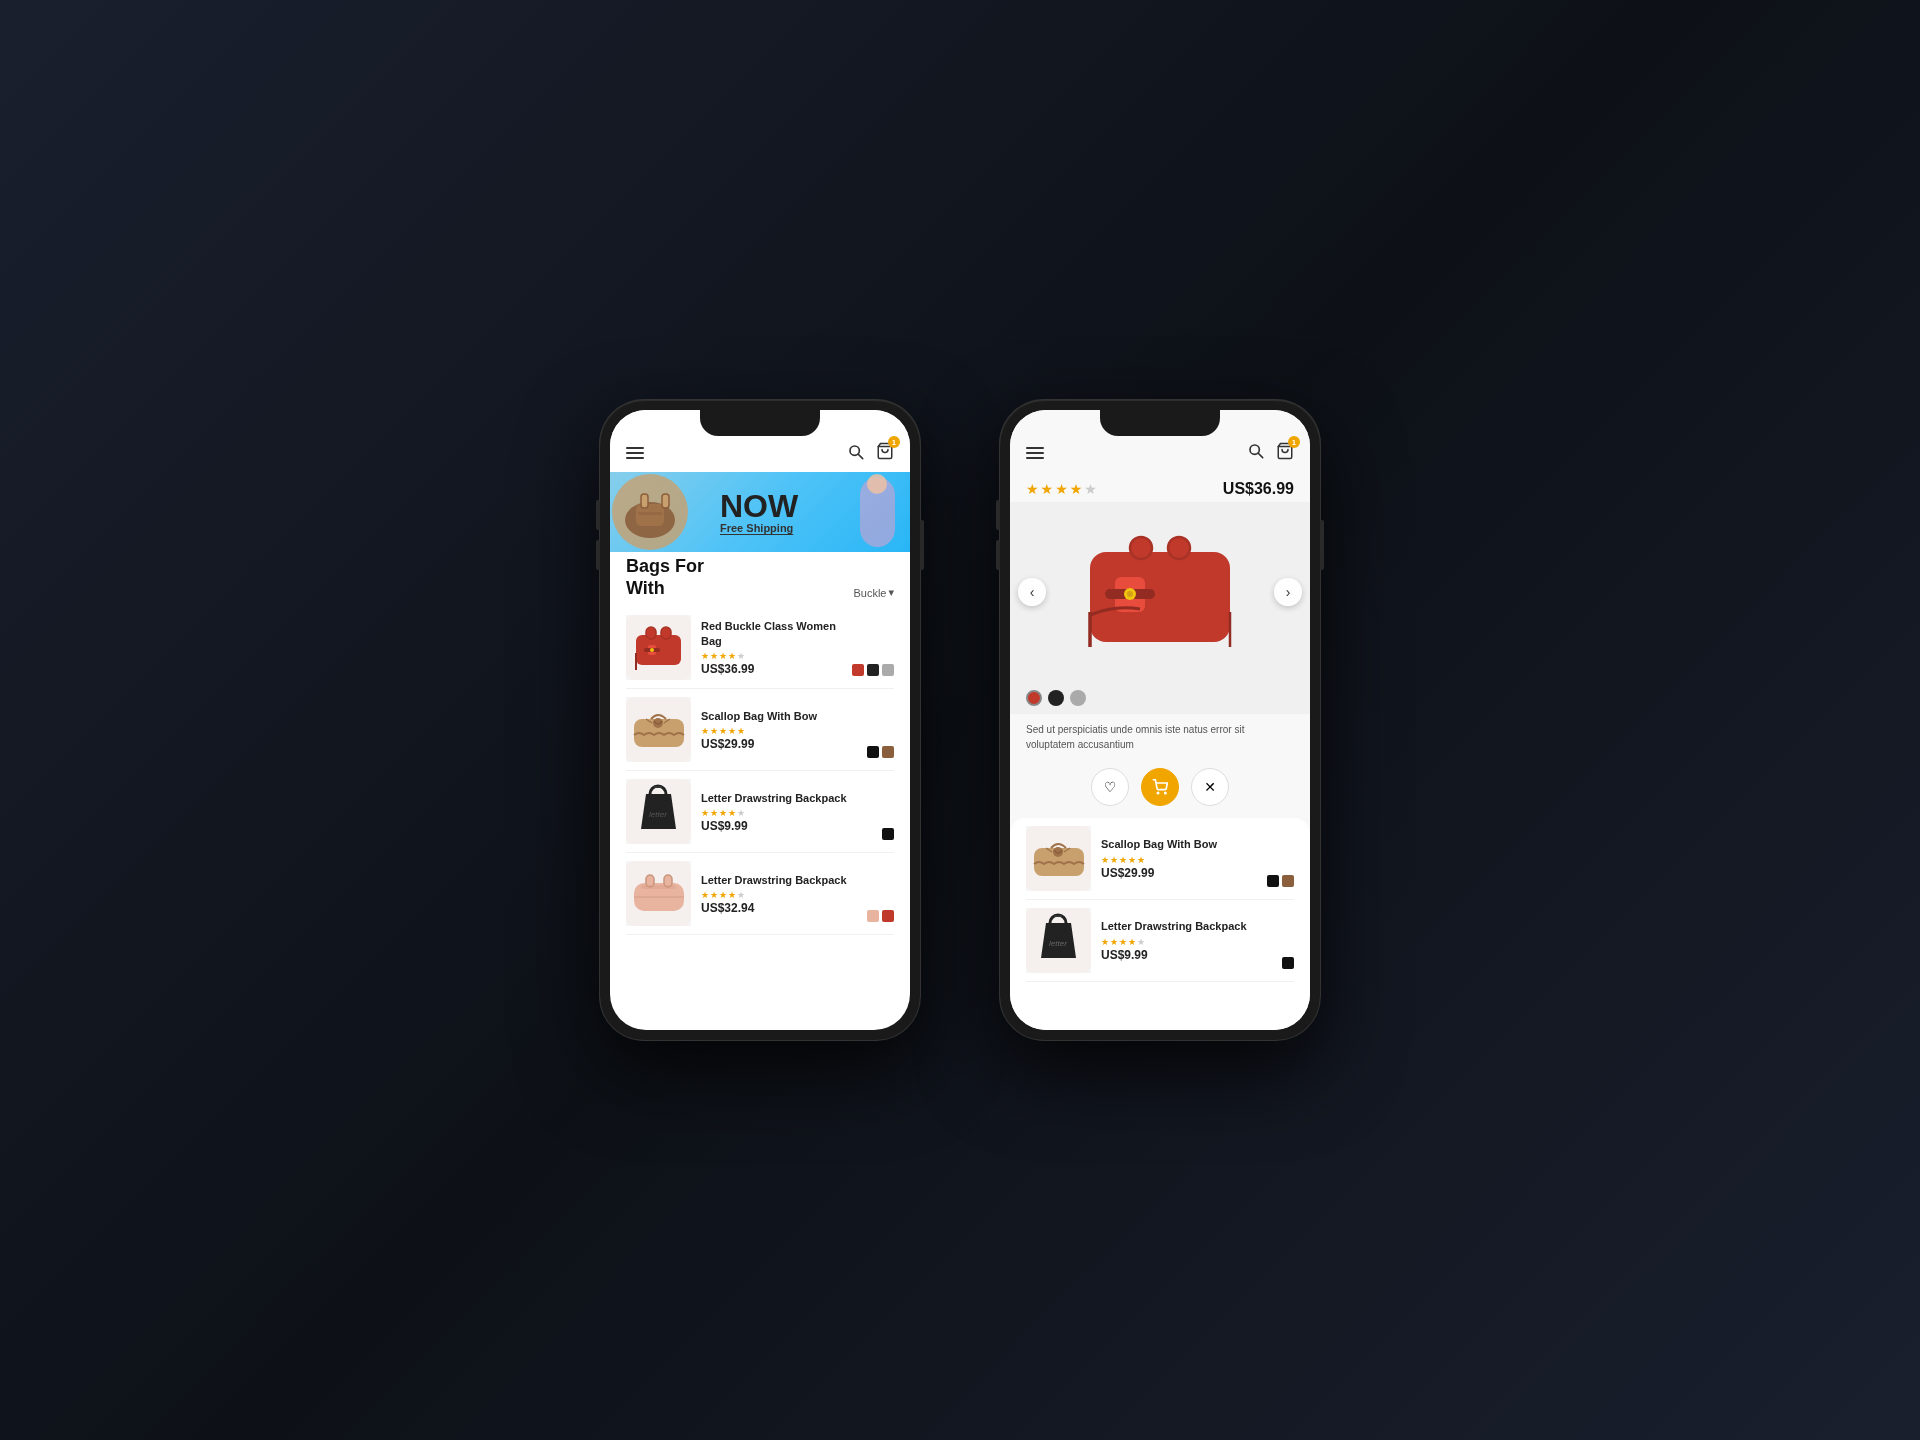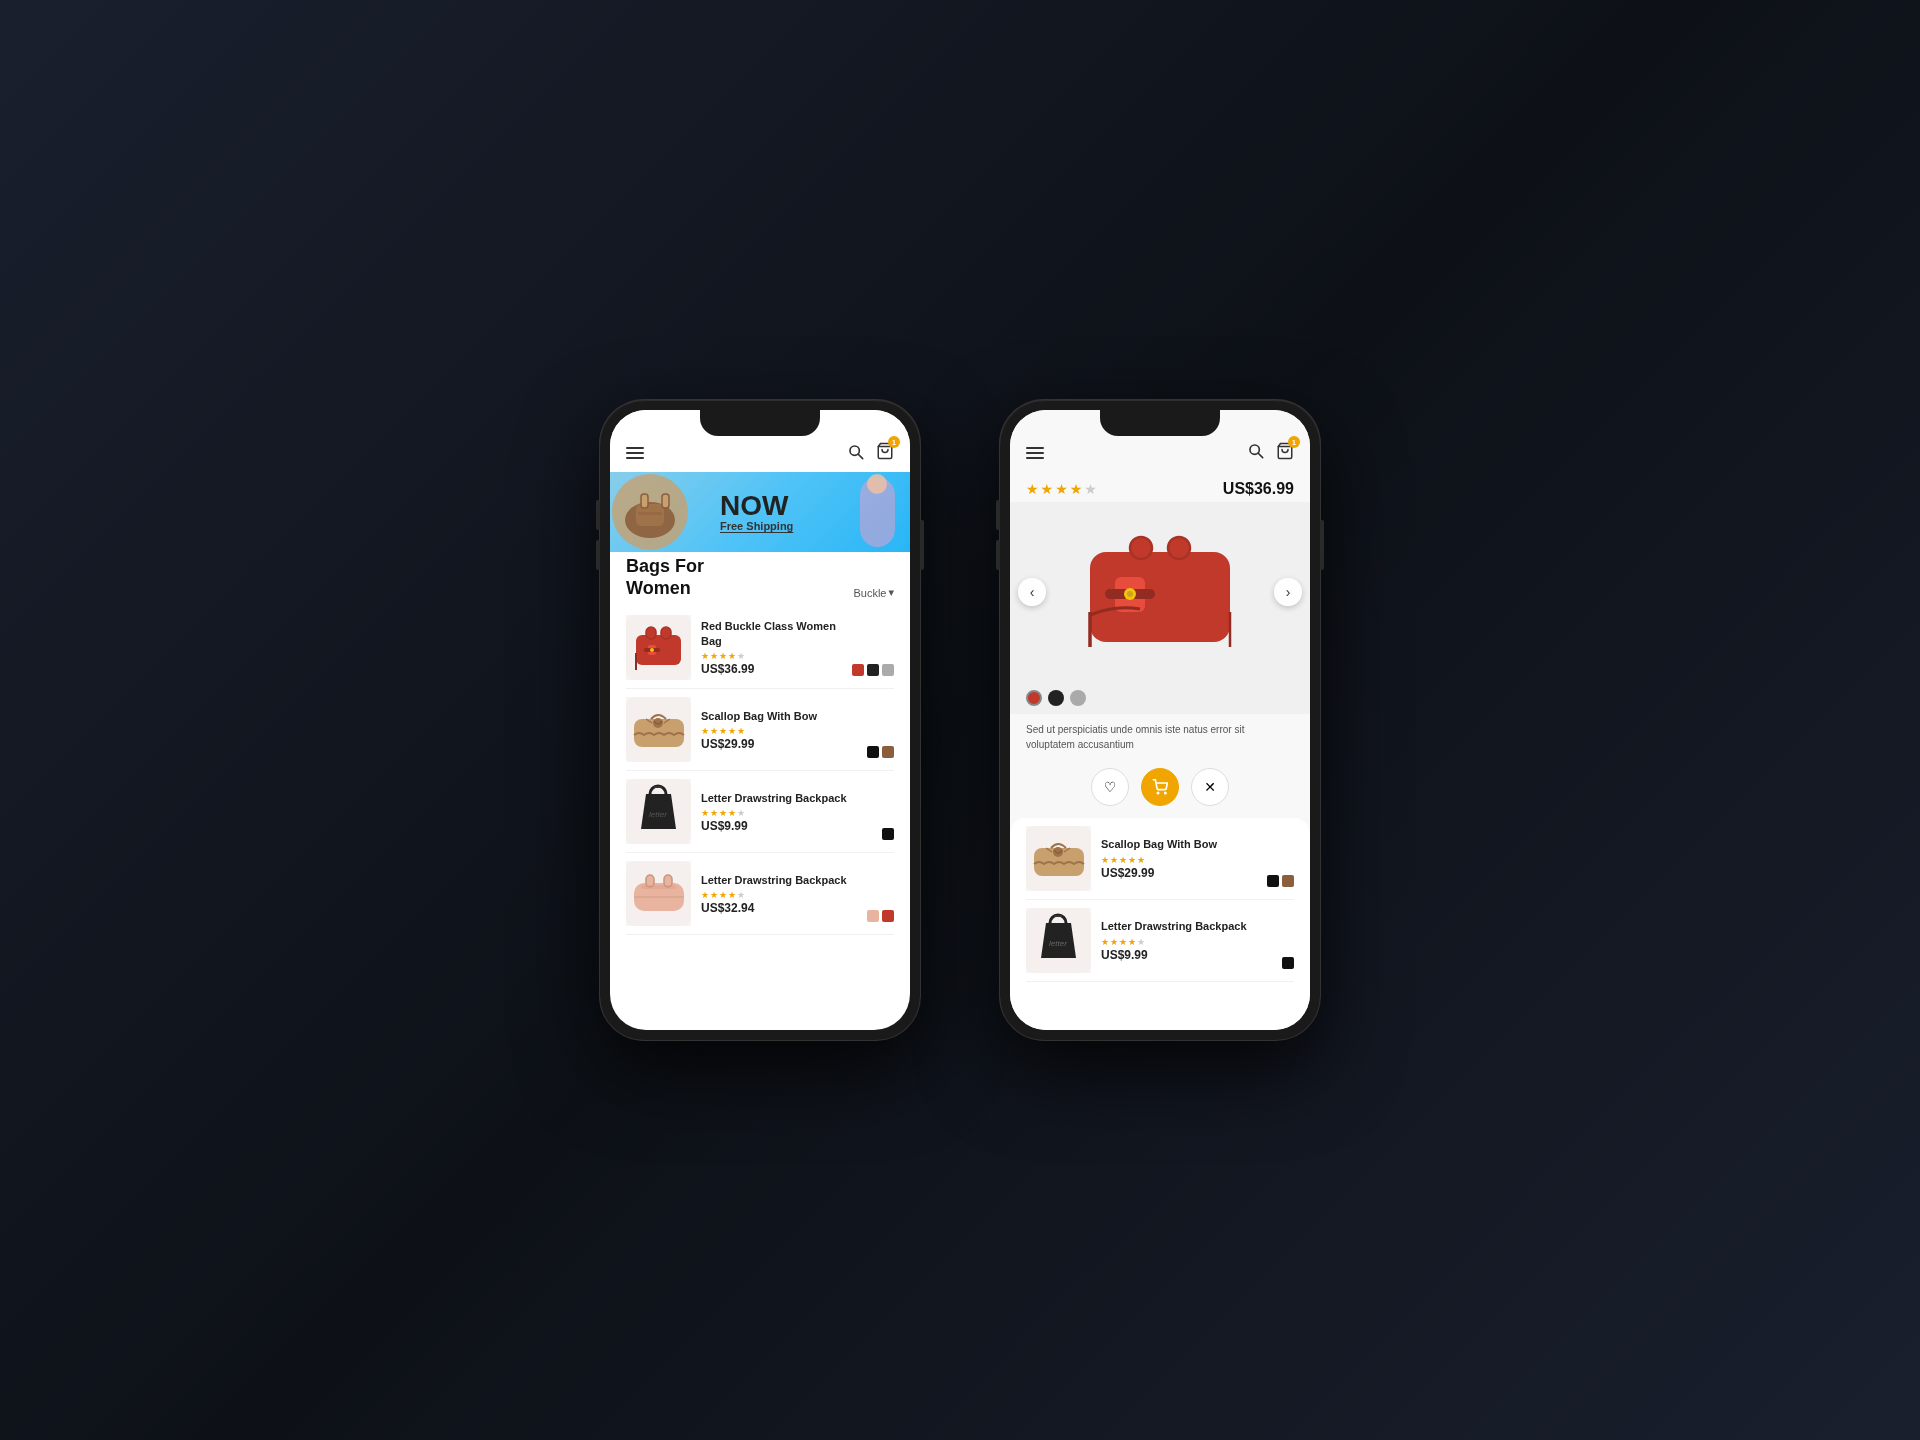--- a/index.html
+++ b/index.html
@@ -118,21 +118,21 @@
       left: 30px;
       top: 5px;
       overflow: hidden;
     }
     .banner-text {
       margin-left: 110px;
       display: flex;
       flex-direction: column;
     }
     .banner-now {
-      font-size: 28px;
+      font-size: 32px;
       font-weight: 900;
       color: #222;
       line-height: 1;
     }
     .banner-free {
       font-size: 11px;
       font-weight: 600;
       color: #333;
       text-decoration: underline;
       text-underline-offset: 2px;
@@ -428,21 +428,21 @@
           <svg width="60" height="80" viewBox="0 0 60 80">
             <rect x="10" y="5" width="35" height="70" rx="18" fill="#d4a0d0" opacity="0.6"></rect>
             <ellipse cx="27" cy="12" rx="10" ry="10" fill="#f4c2a0" opacity="0.8"></ellipse>
           </svg>
         </div>
       </div>
 
       <div class="section-header">
         <div class="section-title">
           <div>Bags For</div>
-          <div>Women</div>
+          <div>With</div>
         </div>
         <div class="sort-btn">
           <span>Buckle</span>
           <span>▾</span>
         </div>
       </div>
 
       <div class="product-list">
 
         <div class="product-item">

